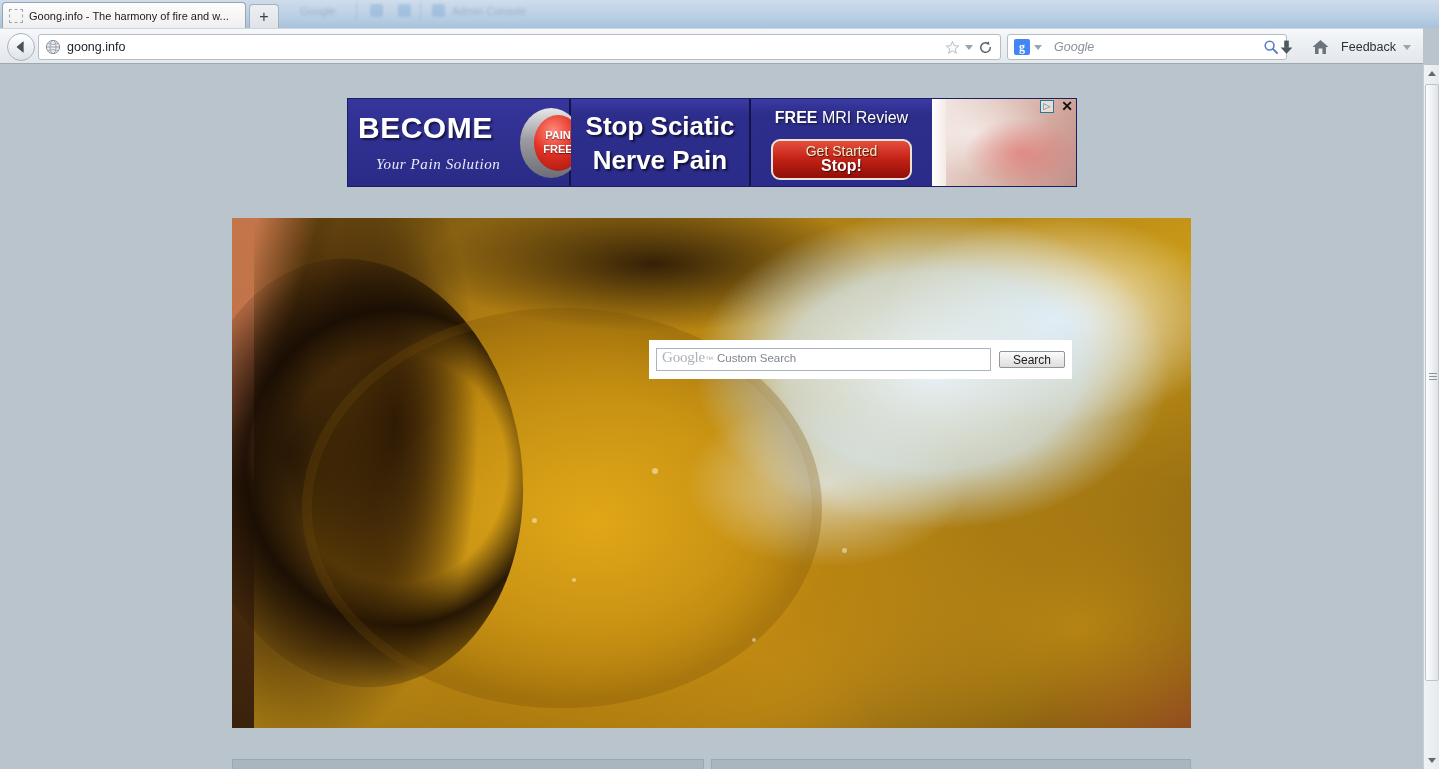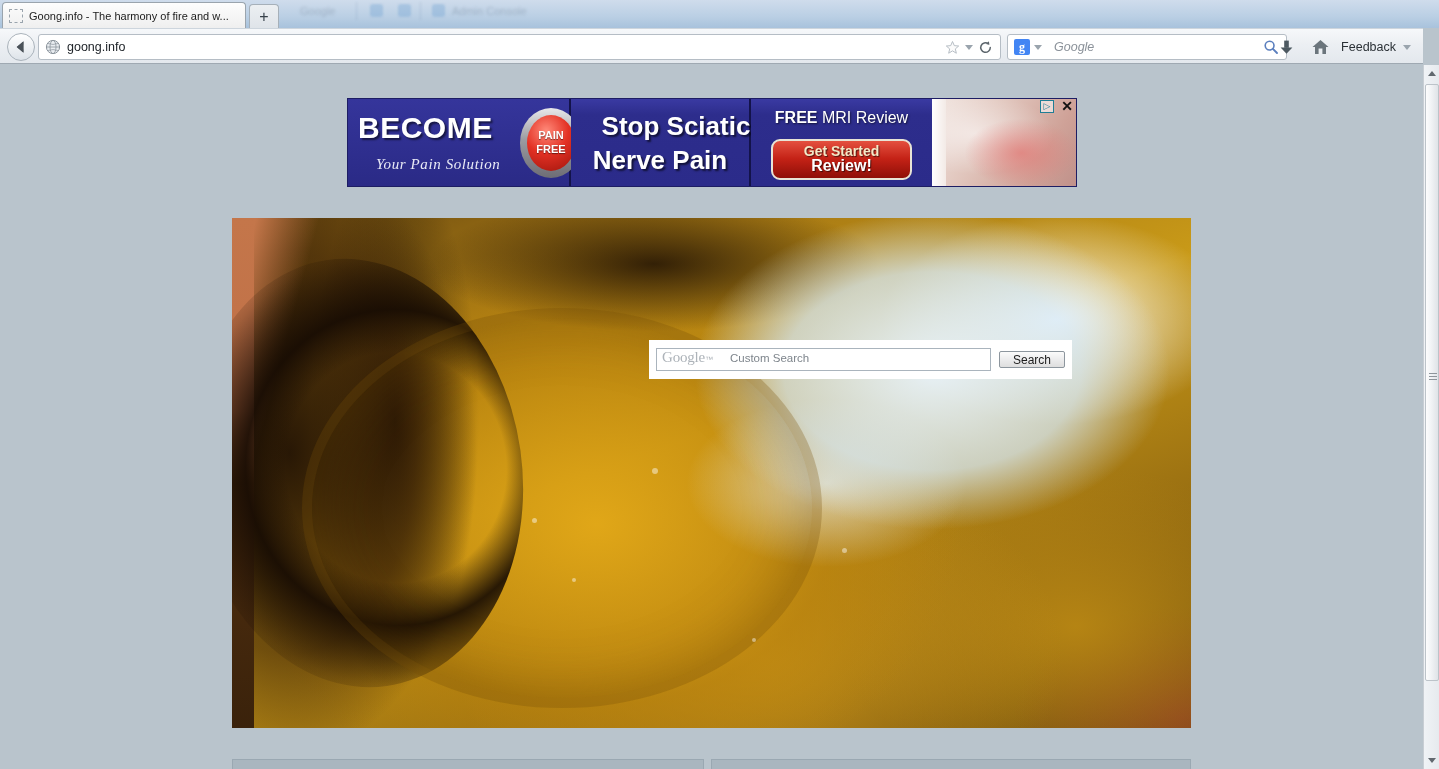--- a/index.html
+++ b/index.html
@@ -141,48 +141,48 @@
     text-shadow: 2px 2px 2px rgba(0,0,0,.55);
   }
   .ad-tagline {
     position: absolute; left: 28px; top: 57px; font-size: 15px; color: #e9eaf6;
     font-family: "Liberation Serif", serif; font-style: italic; letter-spacing: .6px;
   }
   .ad-pill {
     position: absolute; left: 172px; top: 9px; width: 62px; height: 70px;
     border-radius: 50%;
     background: linear-gradient(to bottom,#e8e8ea,#9b9ba1 45%,#6d6d75);
-    display: flex; align-items: center; justify-content: center;
+    display: flex; align-items: center; justify-content: flex-end;
   }
   .ad-pill-inner {
     width: 48px; height: 56px; border-radius: 50%;
     background: radial-gradient(circle at 40% 28%, #ff8a7a 0%, #e33124 45%, #9e140c 100%);
     display: flex; flex-direction: column; align-items: center; justify-content: center;
     color: #fff; font-size: 11px; font-weight: bold; line-height: 1.25;
     text-shadow: 0 1px 1px rgba(0,0,0,.5);
   }
   .ad-line {
     position: absolute; left: 0; width: 100%; text-align: center; color: #fff;
     font-size: 26px; font-weight: bold; text-shadow: 2px 2px 2px rgba(0,0,0,.6);
   }
-  .ad-l1 { top: 12px; margin-left: 16px; } .ad-l2 { top: 46px; }
+  .ad-l1 { top: 12px; } .ad-l2 { top: 46px; }
   .ad-free {
     position: absolute; left: 0; top: 10px; width: 100%; text-align: center;
     color: #fff; font-size: 16px; text-shadow: 1px 1px 2px rgba(0,0,0,.6);
   }
   .ad-free b { font-weight: bold; }
   .ad-cta {
     position: absolute; left: 20px; top: 40px; width: 141px; height: 41px;
     border-radius: 9px;
     background: linear-gradient(to bottom,#e4503f 0%, #c42216 48%, #8f0f08 100%);
     border: 2px solid #e8e4d6;
     display: flex; flex-direction: column; align-items: center; justify-content: center;
     color: #fff; line-height: 1.05; text-shadow: 1px 1px 1px rgba(0,0,0,.6);
   }
-  .ad-cta-1 { font-size: 14px; font-weight: bold; color: #f4e9c8; }
+  .ad-cta-1 { font-size: 14px; font-weight: normal; color: #f4e9c8; }
   .ad-cta-2 { font-size: 16px; font-weight: bold; }
   .ad-person {
     position: absolute; right: 0; top: 0; width: 100%; height: 100%;
     background:
       radial-gradient(ellipse at 62% 62%, rgba(226,122,118,.75) 0%, rgba(226,122,118,0) 45%),
       radial-gradient(ellipse at 30% 40%, rgba(255,255,255,.55) 0%, rgba(255,255,255,0) 55%),
       linear-gradient(120deg,#f2e7e2 0%,#e0c4bb 40%,#cfa298 75%,#c0918a 100%);
   }
   .ad-person::after {
     content: ""; position: absolute; left: 0; top: 0; width: 14px; height: 100%;
@@ -249,21 +249,21 @@
   }
   .cse-input {
     flex: 1; height: 23px; border: 1px solid #aab4bd; background: #fff;
     display: flex; align-items: baseline; padding: 0 5px; overflow: hidden;
   }
   .cse-ph-g {
     font-family: "Liberation Serif", serif; font-size: 15px; color: #adb3b9;
     letter-spacing: -.2px;
   }
   .cse-ph-tm { font-size: 8px; color: #adb3b9; vertical-align: super; }
-  .cse-ph-rest { font-size: 11.5px; color: #7e858c; margin-left: 17px; }
+  .cse-ph-rest { font-size: 11.5px; color: #7e858c; margin-left: 4px; }
   .cse-btn {
     width: 66px; height: 17px; border: 1px solid #8d969e; border-radius: 2px;
     background: linear-gradient(to bottom,#fbfbfb,#ececed 50%,#dedede);
     font-size: 12px; color: #1c1c1c; display: flex; align-items: center; justify-content: center;
   }
 
   
   .botbox {
     position: absolute; top: 694px; height: 40px;
     background: #a9b6bf; border: 1px solid #9aa8b2;
@@ -396,21 +396,21 @@
         <div class="ad-line ad-l1">Stop Sciatic</div>
         <div class="ad-line ad-l2">Nerve Pain</div>
       </div>
 
       <div class="ad-pane ad-p3">
         <div class="ad-free">
           <b>FREE</b><span> MRI Review</span>
         </div>
         <div class="ad-cta">
           <span class="ad-cta-1">Get Started</span>
-          <span class="ad-cta-2">Review!</span>
+          <span class="ad-cta-2">Stop!</span>
         </div>
       </div>
 
       <div class="ad-pane ad-p4">
         <div class="ad-person"></div>
         <div class="ad-adchoice">▷</div>
         <div class="ad-close">✕</div>
       </div>
     </div>
 

